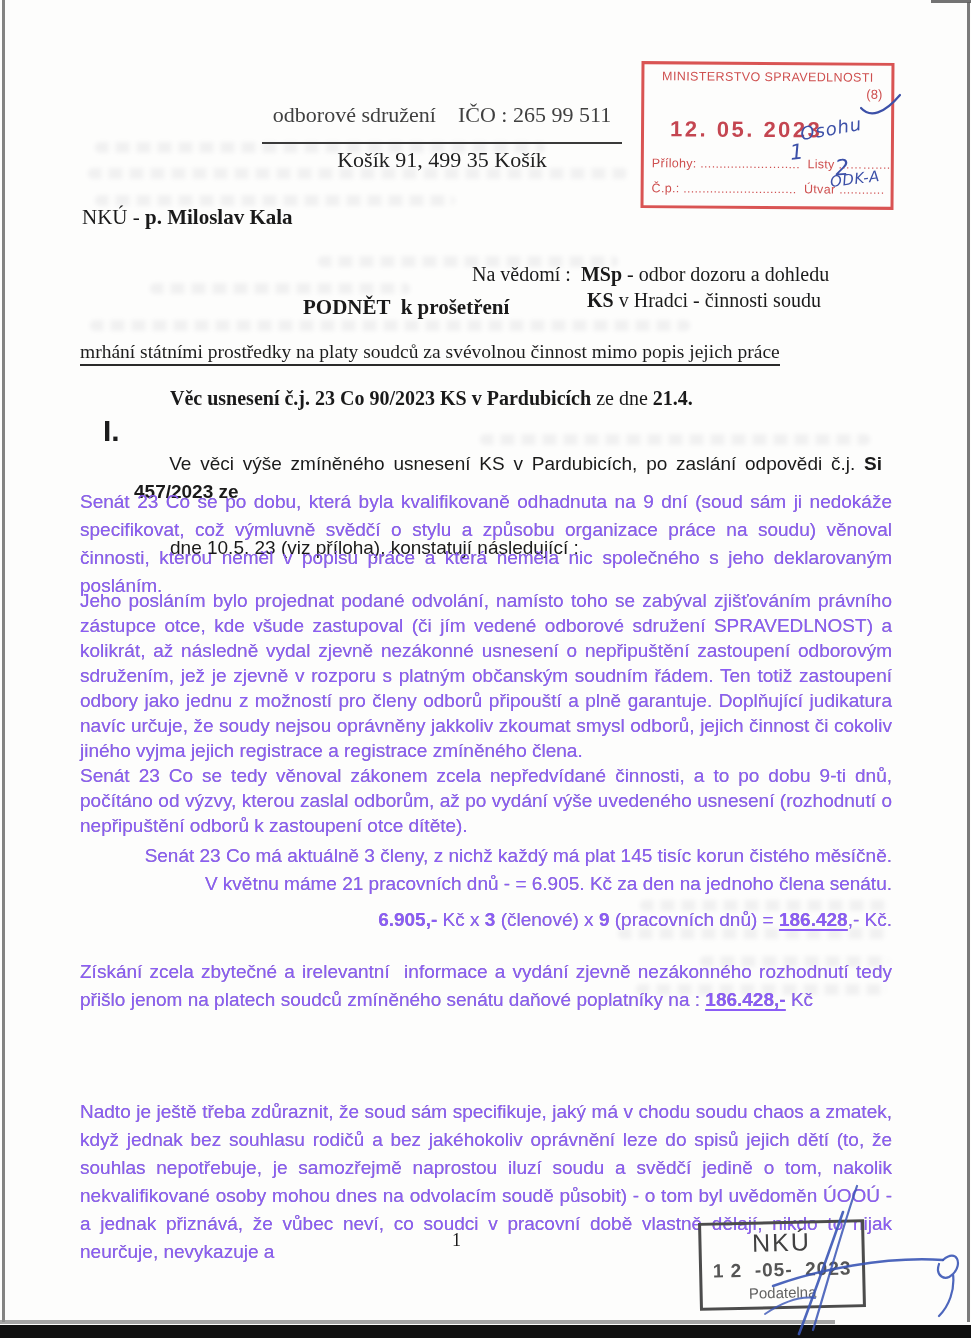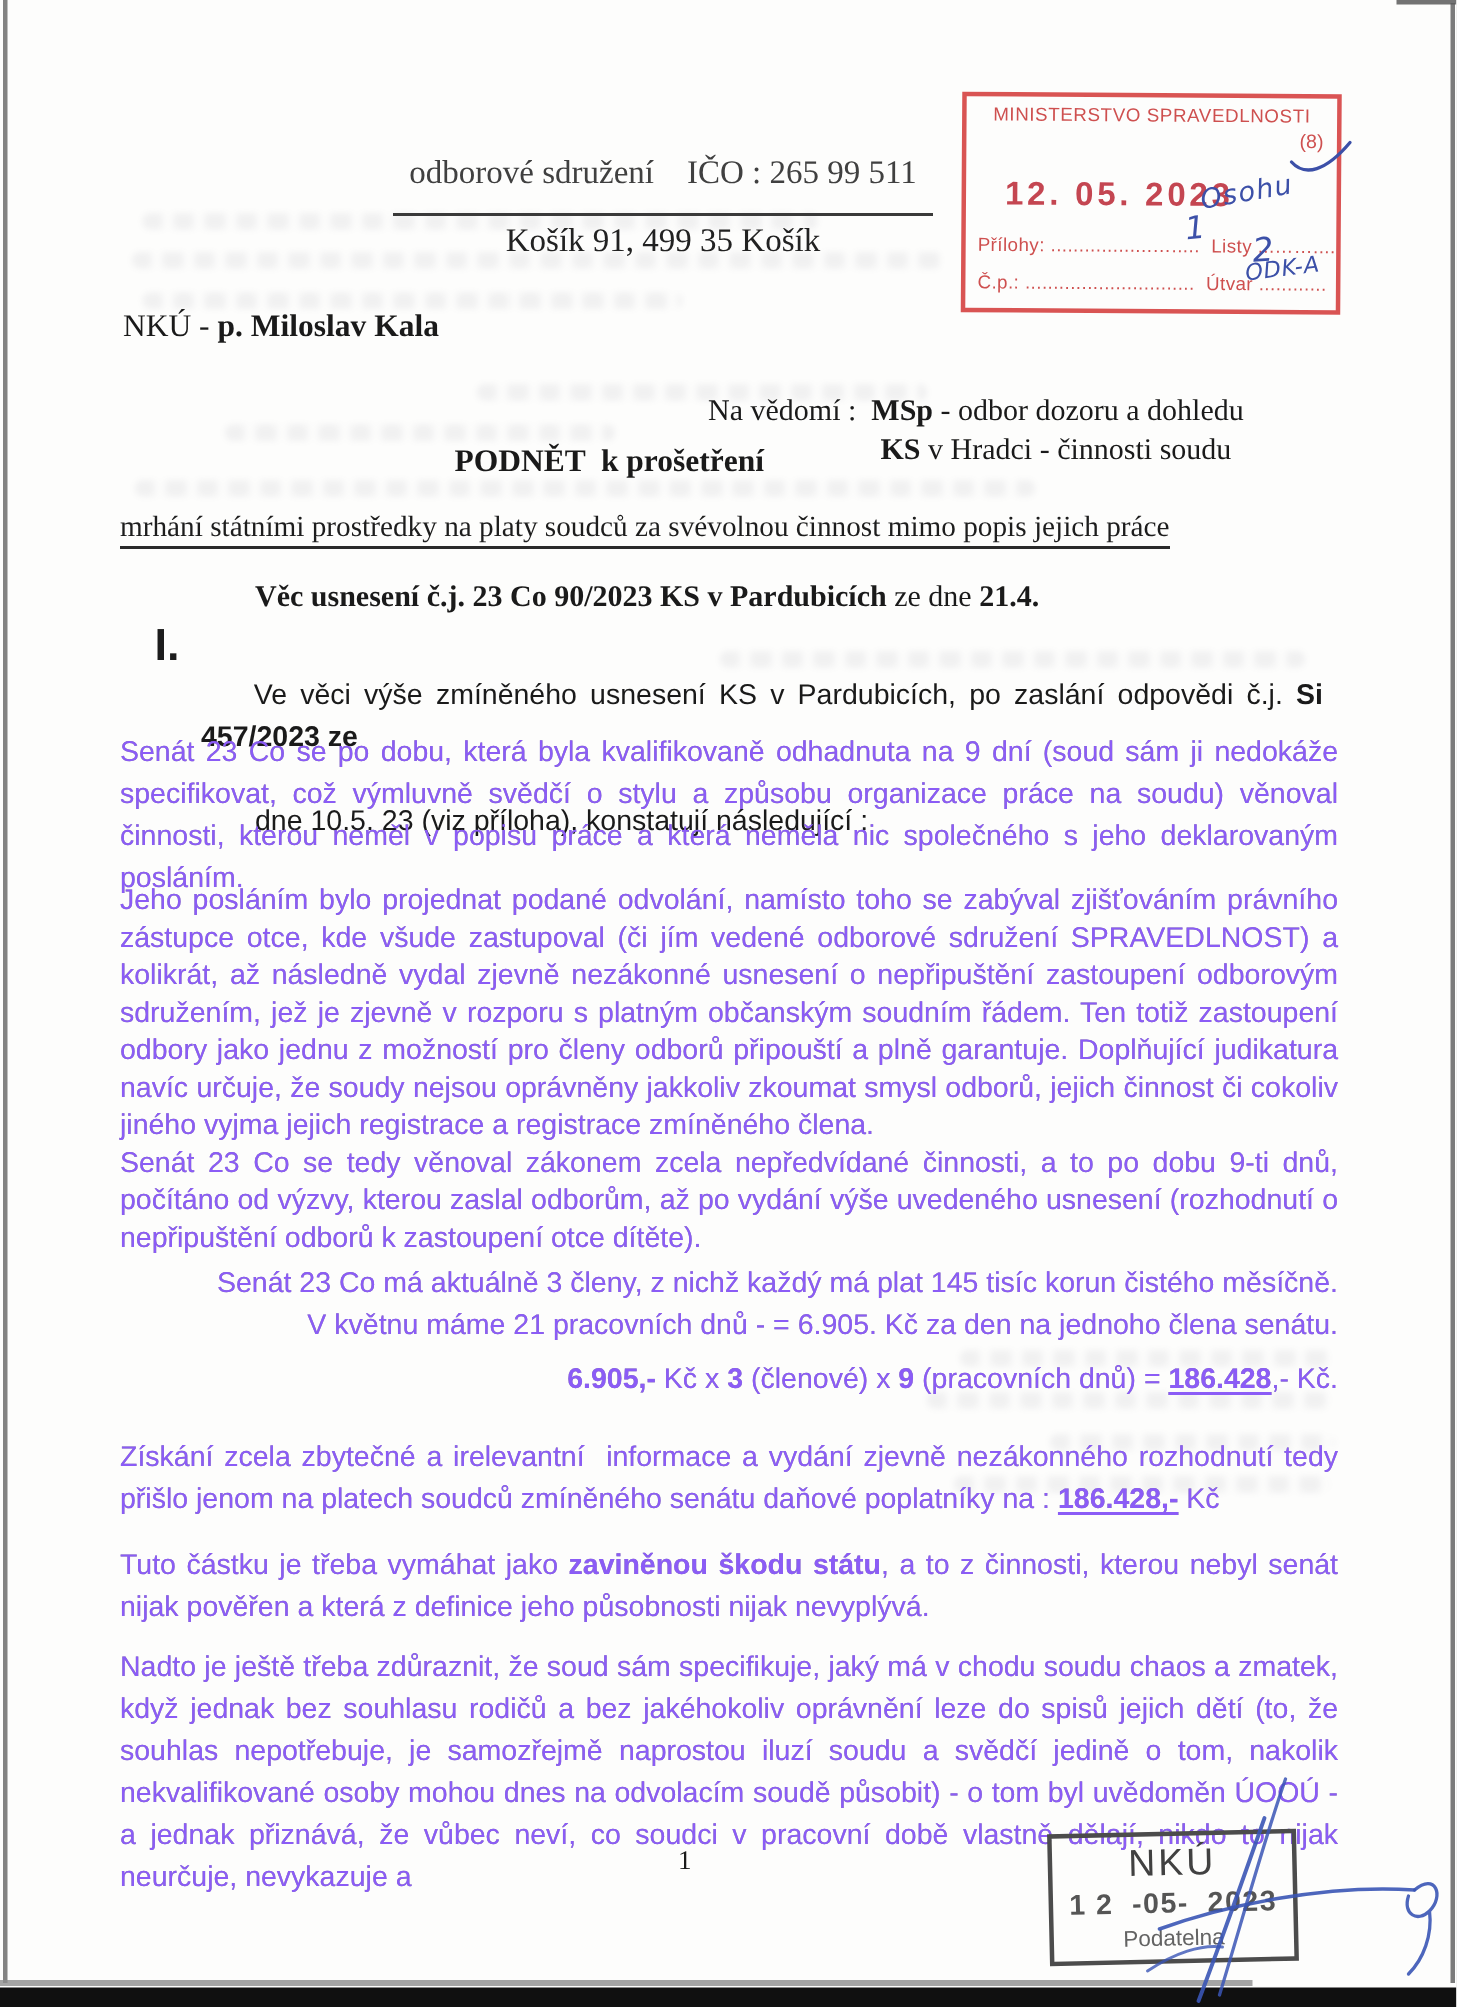--- a/index.html
+++ b/index.html
@@ -143,21 +143,20 @@
   <div class="par lh28" style="top:488px">Senát 23 Co se po dobu, která byla kvalifikovaně odhadnuta na 9 dní (soud sám ji nedokáže specifikovat, což výmluvně svědčí o stylu a způsobu organizace práce na soudu) věnoval činnosti, kterou neměl v popisu práce a která neměla nic společného s jeho deklarovaným posláním.</div>
 
   <div class="par lh25" style="top:588px"><span>Jeho posláním bylo projednat podané odvolání, namísto toho se zabýval zjišťováním právního zástupce otce, kde všude zastupoval (či jím vedené odborové sdružení SPRAVEDLNOST) a kolikrát, až následně vydal zjevně nezákonné usnesení o nepřipuštění zastoupení odborovým sdružením, jež je zjevně v rozporu s platným občanským soudním řádem. Ten totiž zastoupení odbory jako jednu z možností pro členy odborů připouští a plně garantuje. Doplňující judikatura navíc určuje, že soudy nejsou oprávněny jakkoliv zkoumat smysl odborů, jejich činnost či cokoliv jiného vyjma jejich registrace a registrace zmíněného člena.</span><br><span>Senát 23 Co se tedy věnoval zákonem zcela nepředvídané činnosti, a to po dobu 9-ti dnů, počítáno od výzvy, kterou zaslal odborům, až po vydání výše uvedeného usnesení (rozhodnutí o nepřipuštění odborů k zastoupení otce dítěte).</span></div>
 
   <div class="par lh28 noj" style="top:842px"><span>Senát 23 Co má aktuálně 3 členy, z nichž každý má plat 145 tisíc korun čistého měsíčně.</span><br><span>V květnu máme 21 pracovních dnů - = 6.905. Kč za den na jednoho člena senátu.</span></div>
 
   <div class="par lh28 noj" style="top:906px"><span class="b">6.905,-</span><span> Kč x </span><span class="b">3</span><span> (členové) x </span><span class="b">9</span><span> (pracovních dnů) = </span><span class="b u2">186.428</span><span>,- Kč.</span></div>
 
   <div class="par lh28" style="top:958px"><span>Získání zcela zbytečné a irelevantní  informace a vydání zjevně nezákonného rozhodnutí tedy přišlo jenom na platech soudců zmíněného senátu daňové poplatníky na : </span><span class="b u2">186.428,-</span><span> Kč</span></div>
 
-  <div class="par lh28" style="top:1030px"><span>Tuto částku je třeba vymáhat jako </span><span class="b">zaviněnou škodu státu</span><span>, a to z činnosti, kterou nebyl senát nijak pověřen a která z definice jeho působnosti nijak nevyplývá.</span></div>
 
   <div class="par lh28" style="top:1098px">Nadto je ještě třeba zdůraznit, že soud sám specifikuje, jaký má v chodu soudu chaos a zmatek, když jednak bez souhlasu rodičů a bez jakéhokoliv oprávnění leze do spisů jejich dětí (to, že souhlas nepotřebuje, je samozřejmě naprostou iluzí soudu a svědčí jedině o tom, nakolik nekvalifikované osoby mohou dnes na odvolacím soudě působit) - o tom byl uvědoměn ÚOOÚ -  a jednak přiznává, že vůbec neví, co soudci v pracovní době vlastně dělají, nikdo to nijak neurčuje, nevykazuje a</div>
 
   <div class="page-num">1</div>
 
   <div class="nstamp">
     <div class="ntitle">NKÚ</div>
     <div class="ndate">1 2  -05-  2023</div>
     <div class="noffice">Podatelna</div>
   </div>

